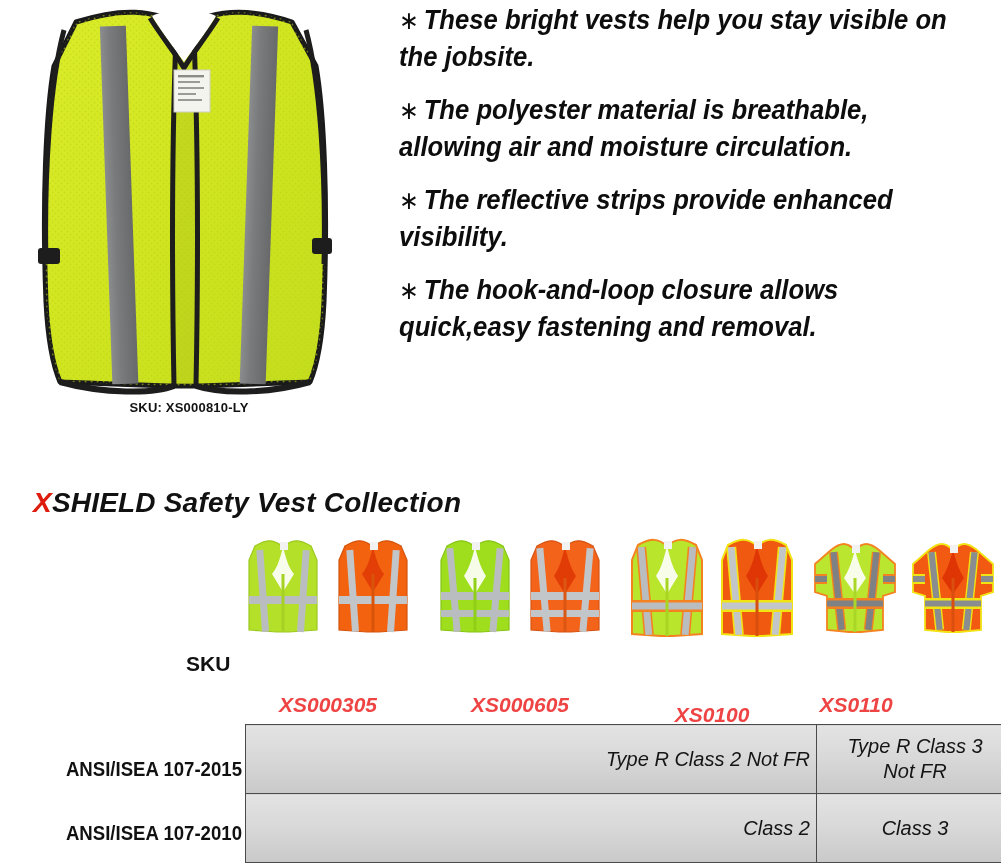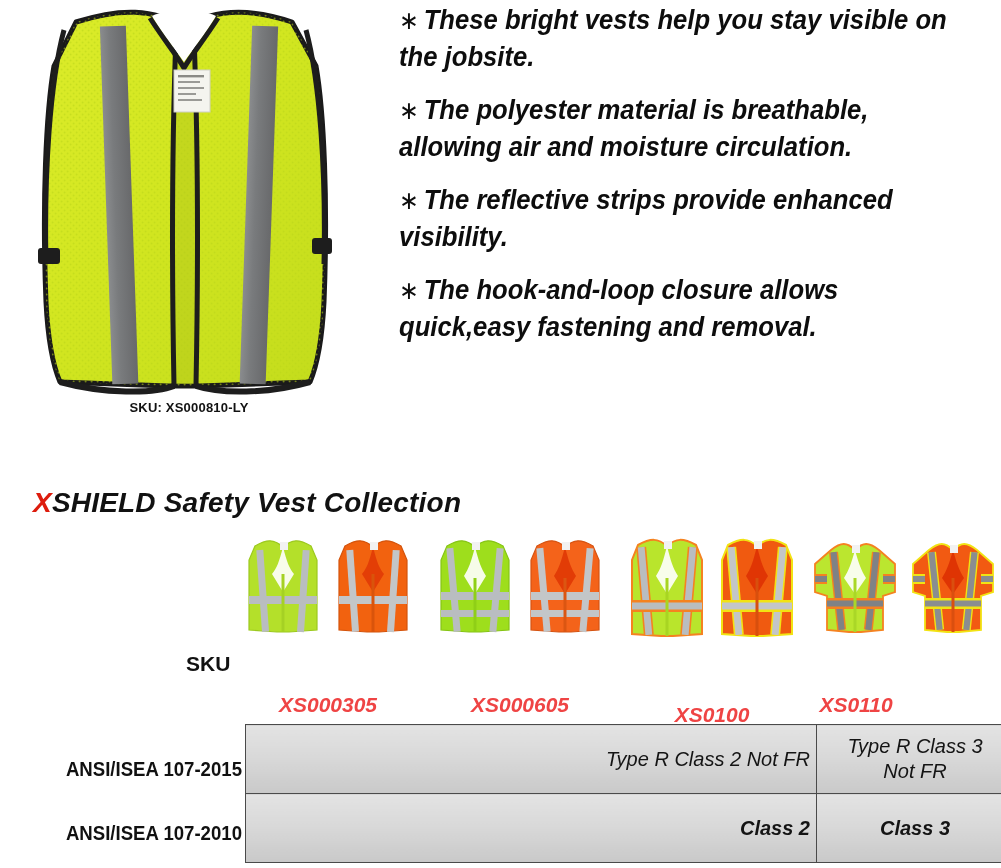--- a/index.html
+++ b/index.html
@@ -165,21 +165,21 @@
     border: 1px solid #4a4a4a;
     background: linear-gradient(180deg, #e3e3e3 0%, #d9d9d9 45%, #c9c9c9 100%);
     font-style: italic;
     font-size: 20px;
     text-align: center;
     color: #141414;
     line-height: 1.25;
     padding: 0 6px;
   }
   .std-table tr.row0 td { height: 68px; }
-  .std-table tr.row1 td { height: 68px; font-weight: bold; }
+  .std-table tr.row1 td { height: 68px; }
   .std-table td.wide { width: 558px; text-align: right; }
   .std-table td.narrow { width: 184px; }
 </style>
 </head>
 <body>
 
 <div id="page">
 
   <div class="hero-photo">
     <svg viewBox="0 0 330 396" width="330" height="396">

